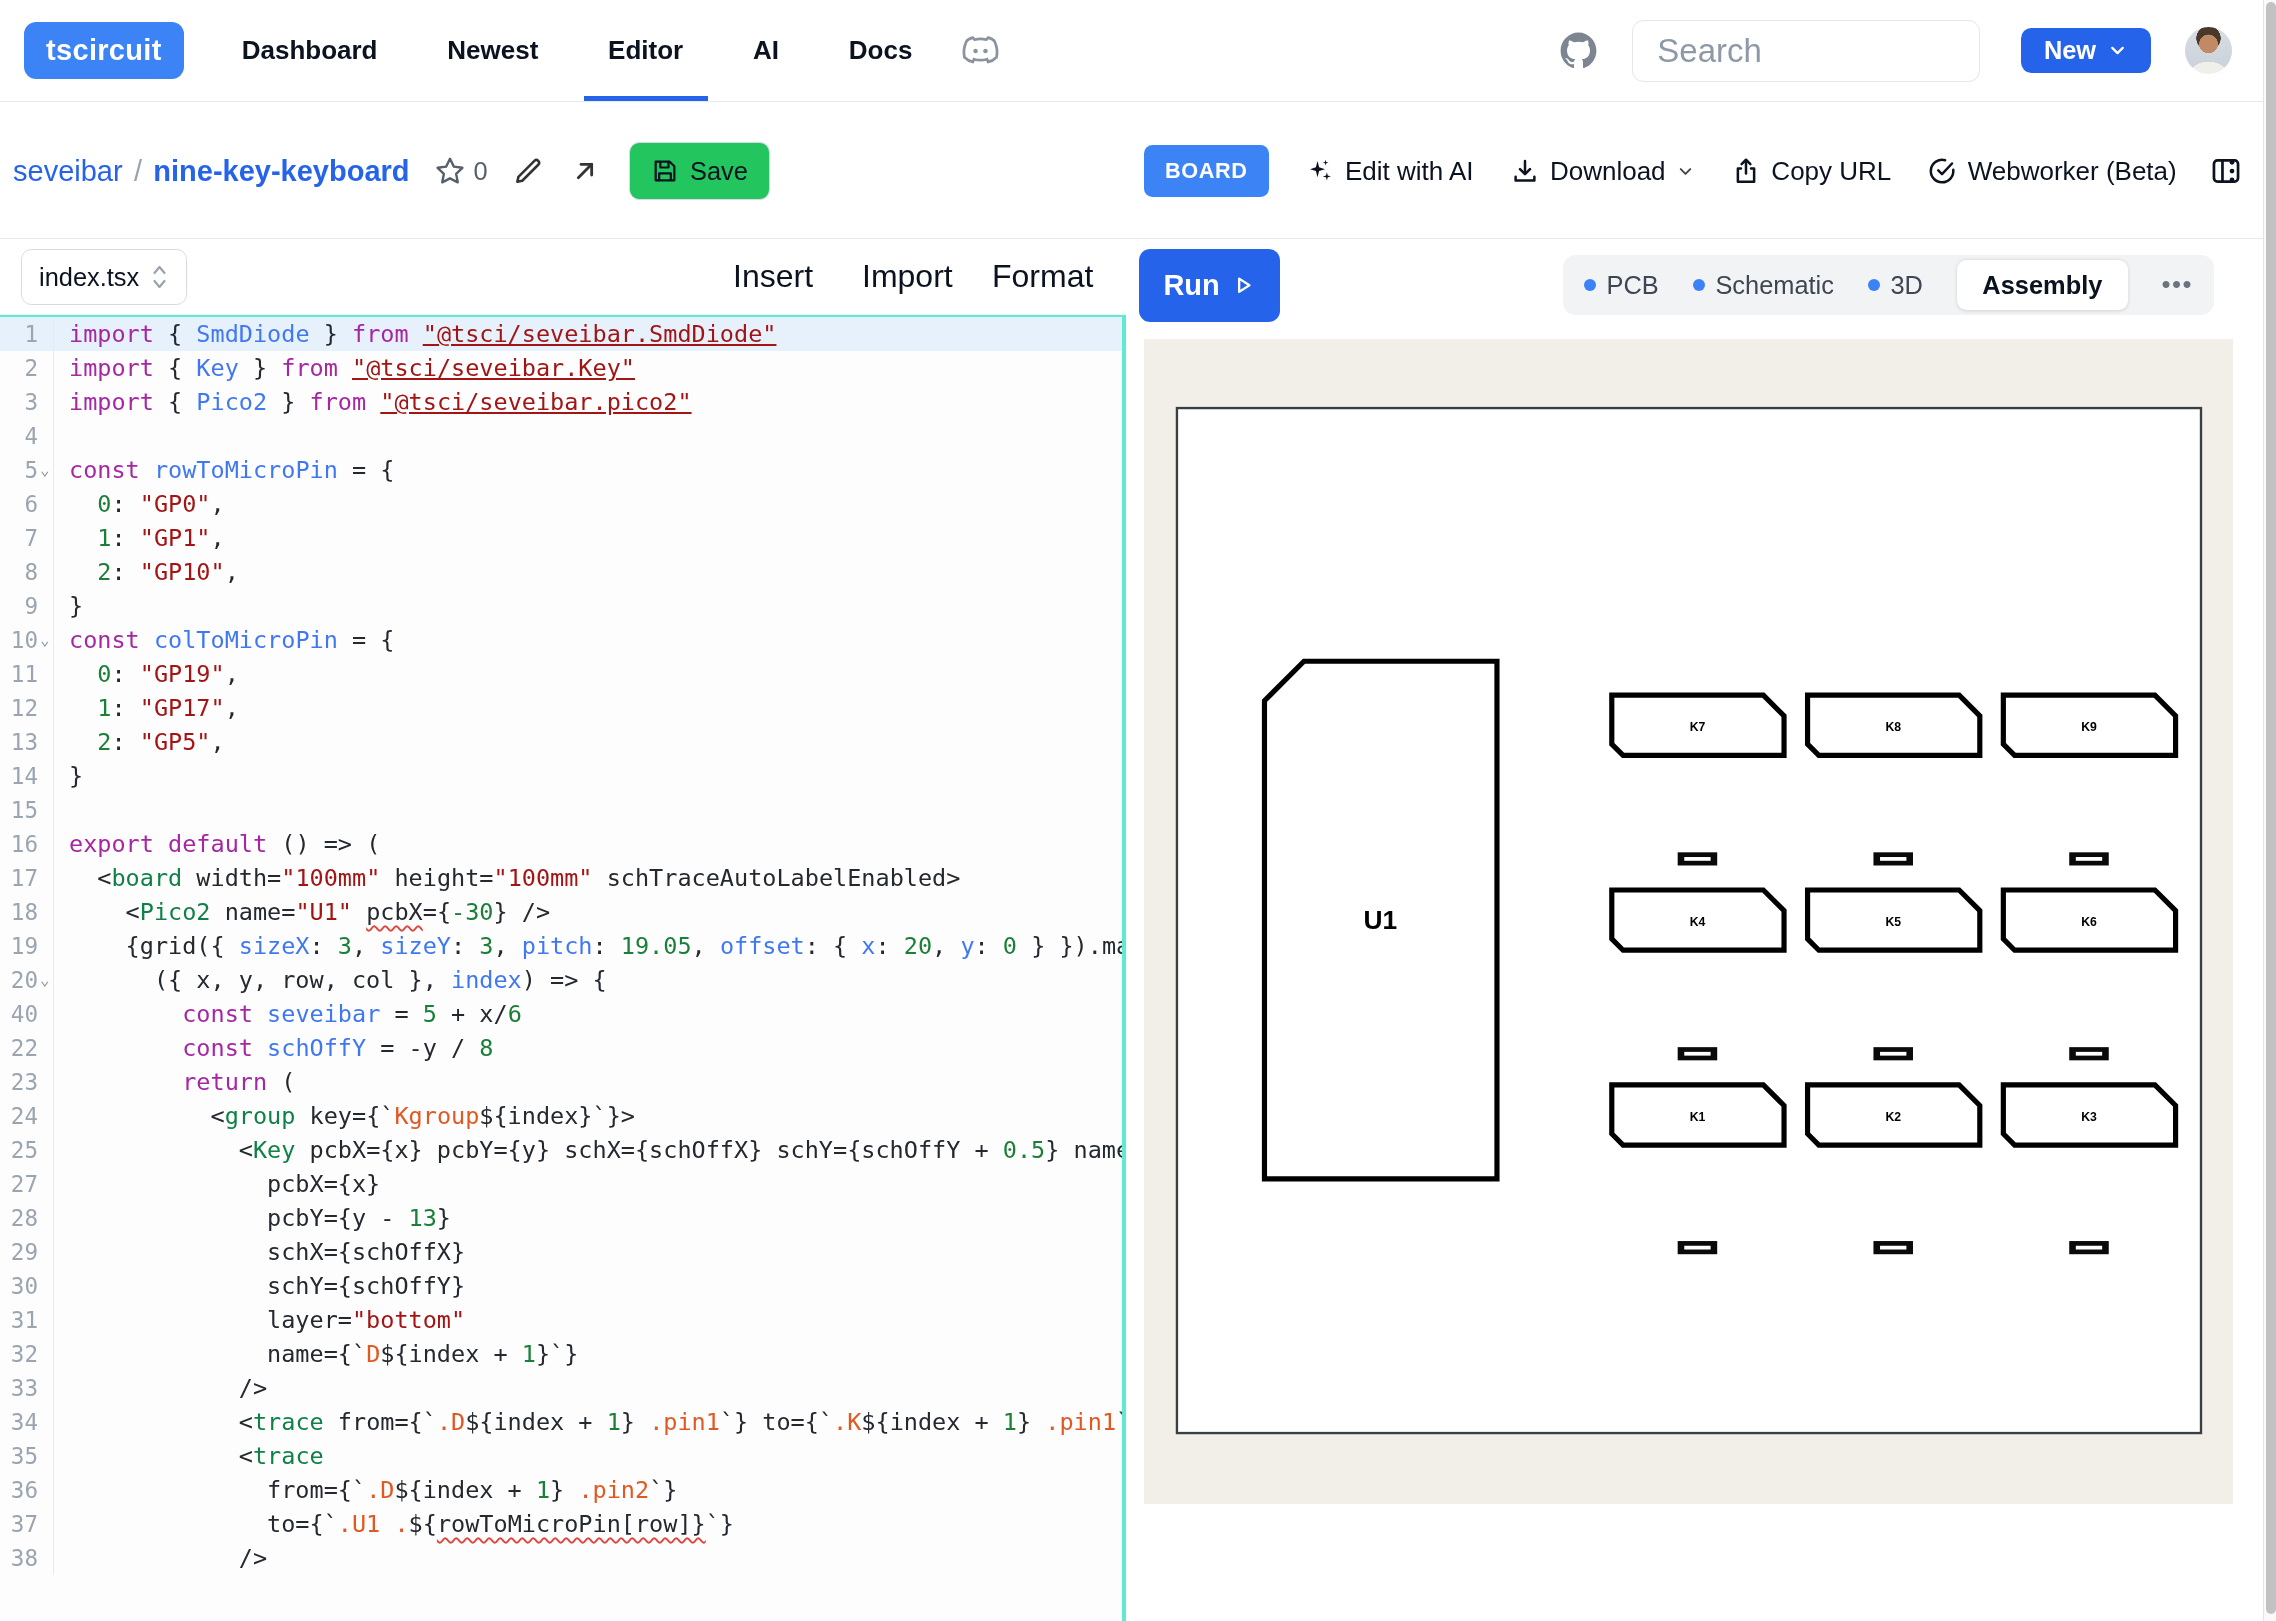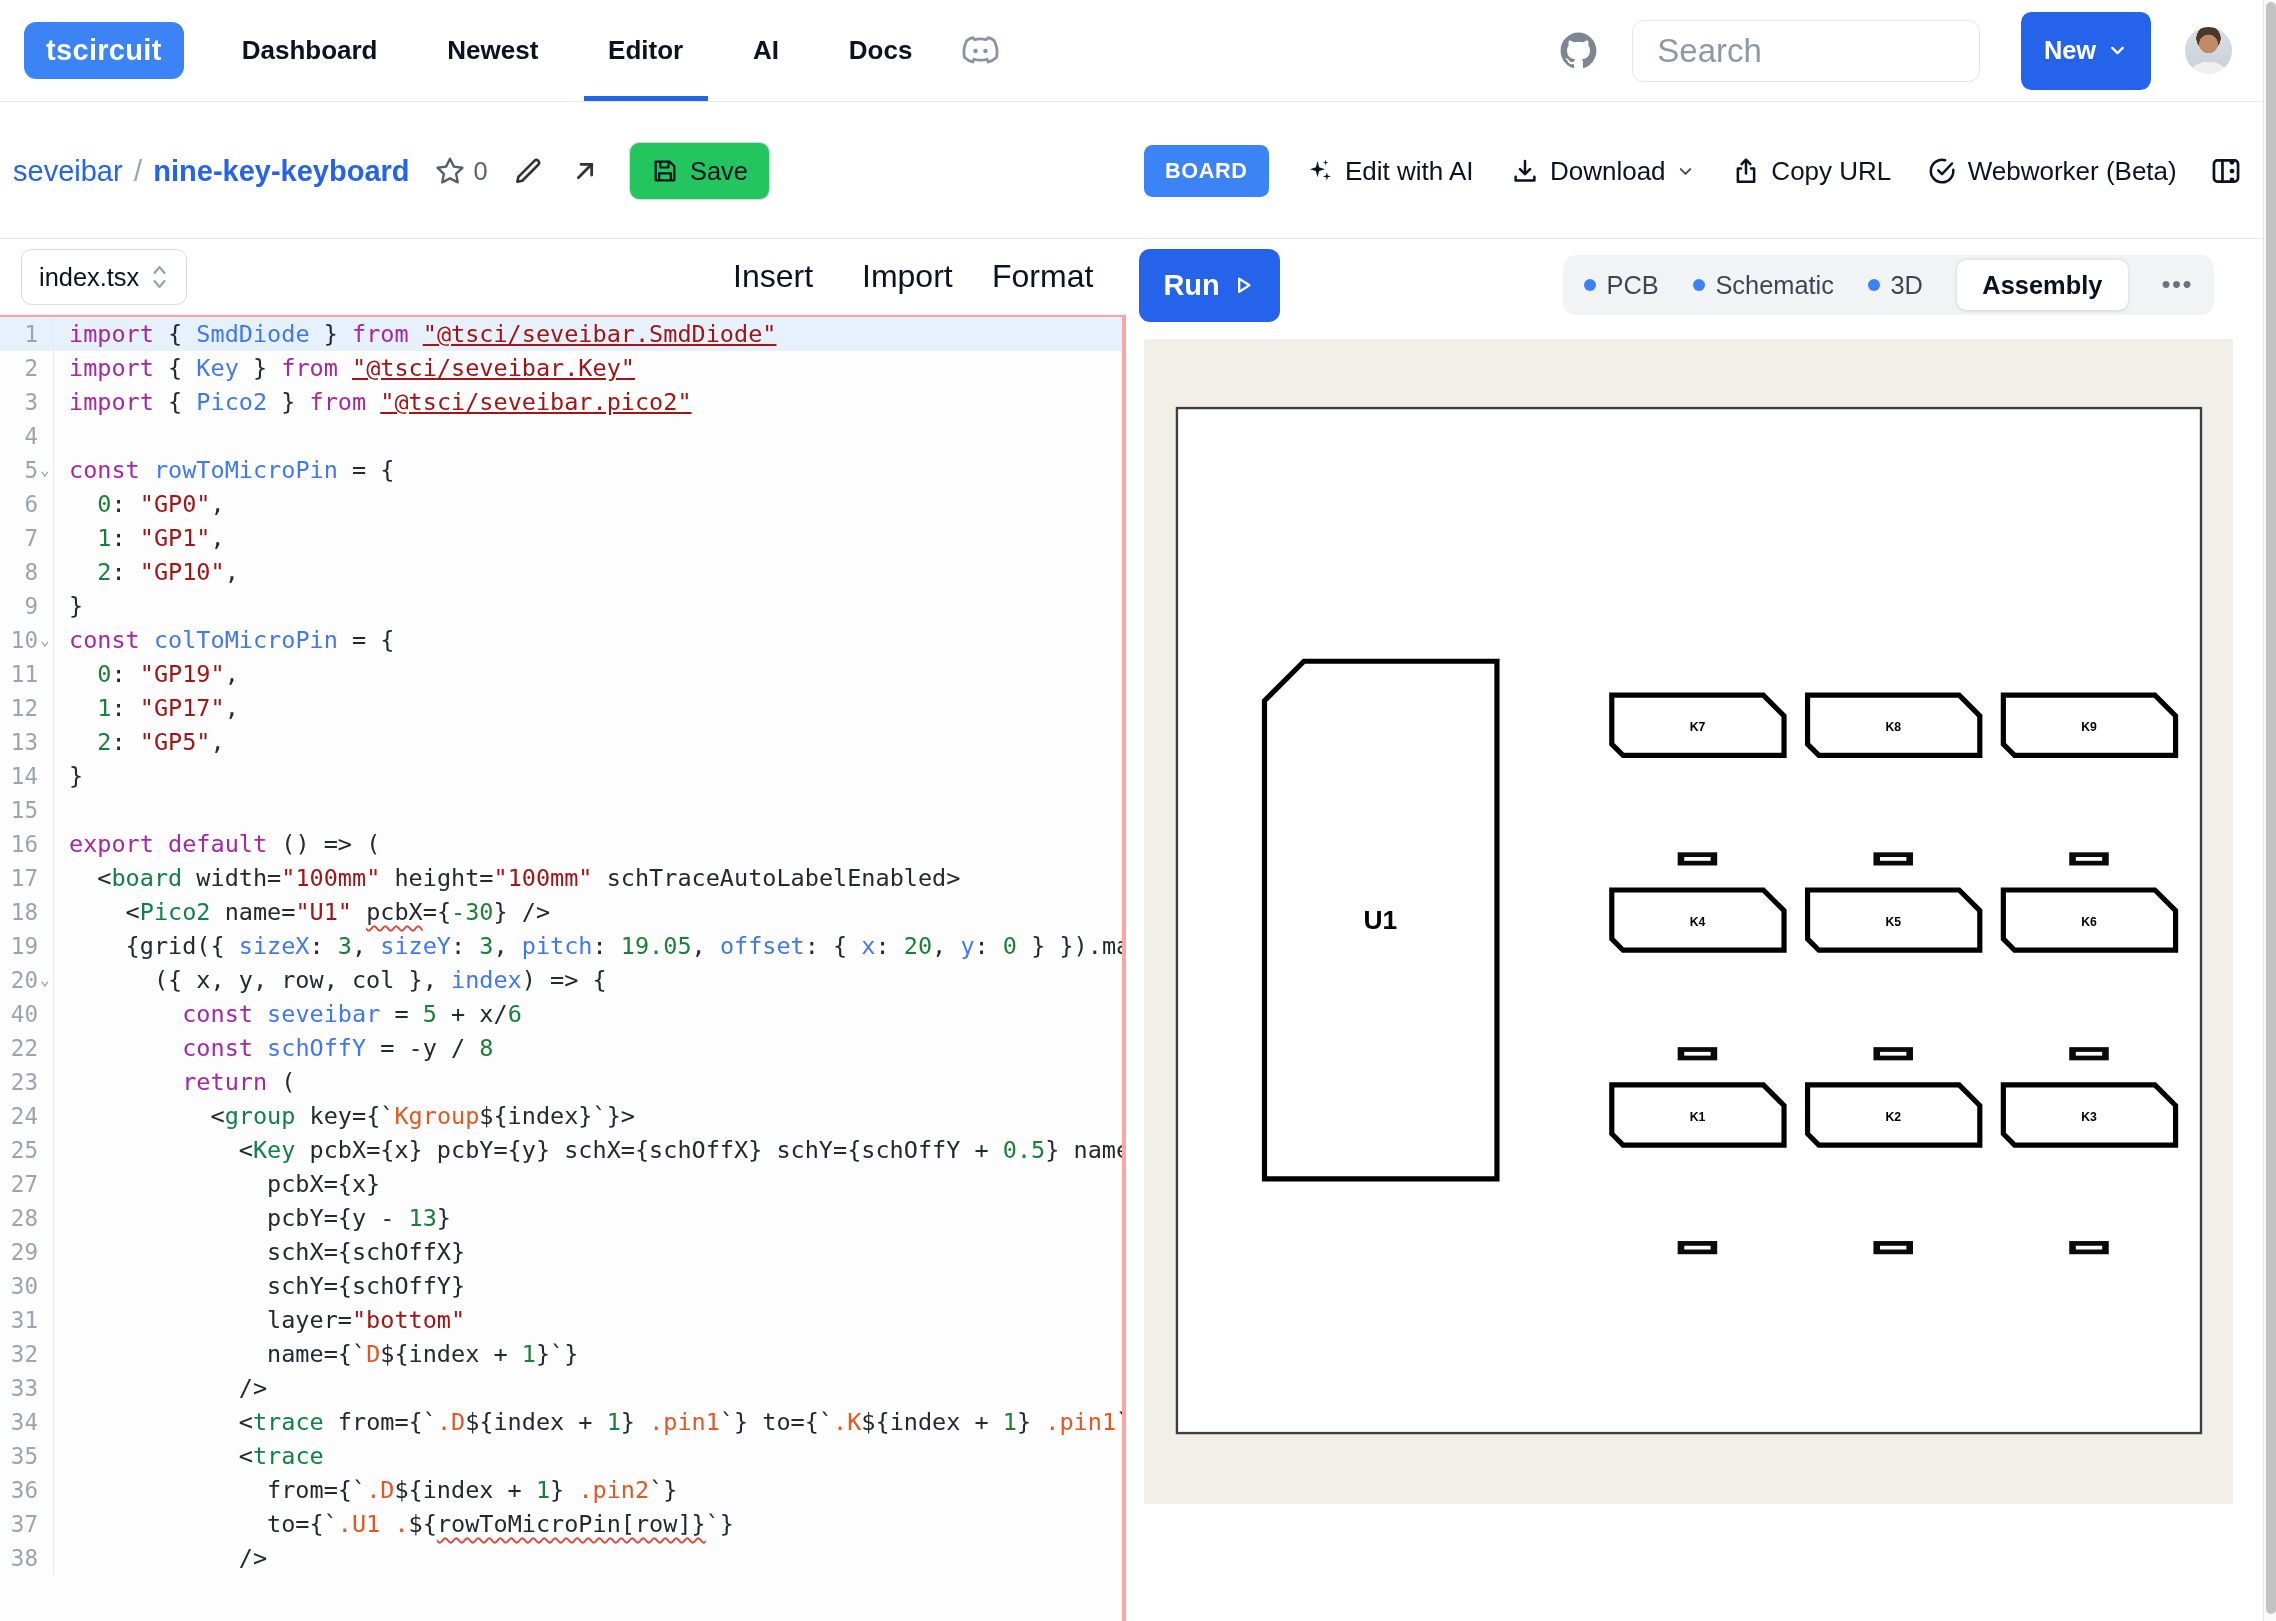--- a/index.html
+++ b/index.html
@@ -15,21 +15,21 @@
   .navlinks { display:flex; align-items:stretch; height:100%; margin-left:22.6px; }
   .navlink { display:flex; align-items:center; padding:0 24.5px; margin:0 10.4px; font-size:26px; font-weight:600;
              color:#0b1220; border-bottom:5.6px solid transparent; border-top:5.6px solid transparent; cursor:pointer; }
   .navlink.active { border-bottom-color:#2563eb; }
   .disc-icon { margin-left:13px; cursor:pointer; }
   .nav-right { margin-left:auto; display:flex; align-items:center; margin-right:45px; }
   .gh-icon { margin-right:32px; cursor:pointer; }
   .search { width:348px; height:62px; border:1.9px solid #e3e6ea; border-radius:11.3px; font-size:33px;
             padding:0 24px; color:#111; outline:none; background:#fff; }
   .search::placeholder { color:#8e99a8; }
-  .btn-new { margin-left:41px; height:78px; background:#2563eb; border:none; color:#fff; font-size:25.4px; font-weight:600;
+  .btn-new { margin-left:41px; height:45px; background:#2563eb; border:none; color:#fff; font-size:25.4px; font-weight:600;
              border-radius:10.4px; padding:0 22.6px; display:flex; align-items:center; gap:11.3px; cursor:pointer;
              font-family:"Liberation Sans",sans-serif; }
   .avatar { margin-left:34px; width:47px; height:47px; border-radius:50%; cursor:pointer;
             background:
               radial-gradient(circle at 50% 36%, #c18a64 0 24%, rgba(0,0,0,0) 25%),
               radial-gradient(circle at 50% 24%, #4a392b 0 28%, rgba(0,0,0,0) 29%),
               radial-gradient(ellipse 62% 42% at 50% 100%, #f1efeb 0 62%, rgba(0,0,0,0) 63%),
               linear-gradient(#d9dee4,#c9d0d8); }
 
   
@@ -46,21 +46,21 @@
               cursor:pointer; font-family:"Liberation Sans",sans-serif; }
   .tb-right { display:flex; align-items:center; position:absolute; left:1144px; top:0; height:100%; }
   .badge-board { background:#3c83f6; color:#fff; font-weight:700; font-size:21.7px; letter-spacing:0.6px;
                  border-radius:8.5px; padding:13px 21px; cursor:pointer; }
   .tb-action { display:flex; align-items:center; gap:10.4px; font-size:26px; color:#0b1220; margin-left:36px; cursor:pointer; white-space:nowrap; }
   .kebab { margin-left:40px; cursor:pointer; }
   .panel-toggle { position:absolute; left:2209px; top:50%; transform:translateY(-50%); cursor:pointer; }
 
   
   .main { position:absolute; left:0; top:240px; width:2277px; height:1381px; }
-  .editor { position:absolute; left:0; top:0; width:1336px; height:1381px; background:#fca5a5;
+  .editor { position:absolute; left:0; top:0; width:1336px; height:1381px; background:#5eead4;
             border-right:1.9px solid #e5e7eb; }
   .ed-head { position:relative; height:75px; border-bottom:1.9px solid #edeff2; background:#fff; }
   .file-select { position:absolute; left:21px; top:9.4px; height:56px; min-width:166px; border:1.9px solid #d7dbe0;
                  border-radius:10.4px; background:#fff; display:flex; align-items:center; gap:11.3px; padding:0 17px;
                  font-size:25.4px; color:#0b1220; cursor:pointer; }
   .ed-action { position:absolute; top:0; height:73px; display:flex; align-items:center; font-size:32px; color:#0b1220; cursor:pointer; }
 
   
   .code { position:absolute; left:0; top:77px; width:1122px; height:1304px; overflow:hidden;
           font-family:"DejaVu Sans Mono", monospace; font-size:23.5px; line-height:34px; background:#fdfdfd; }

